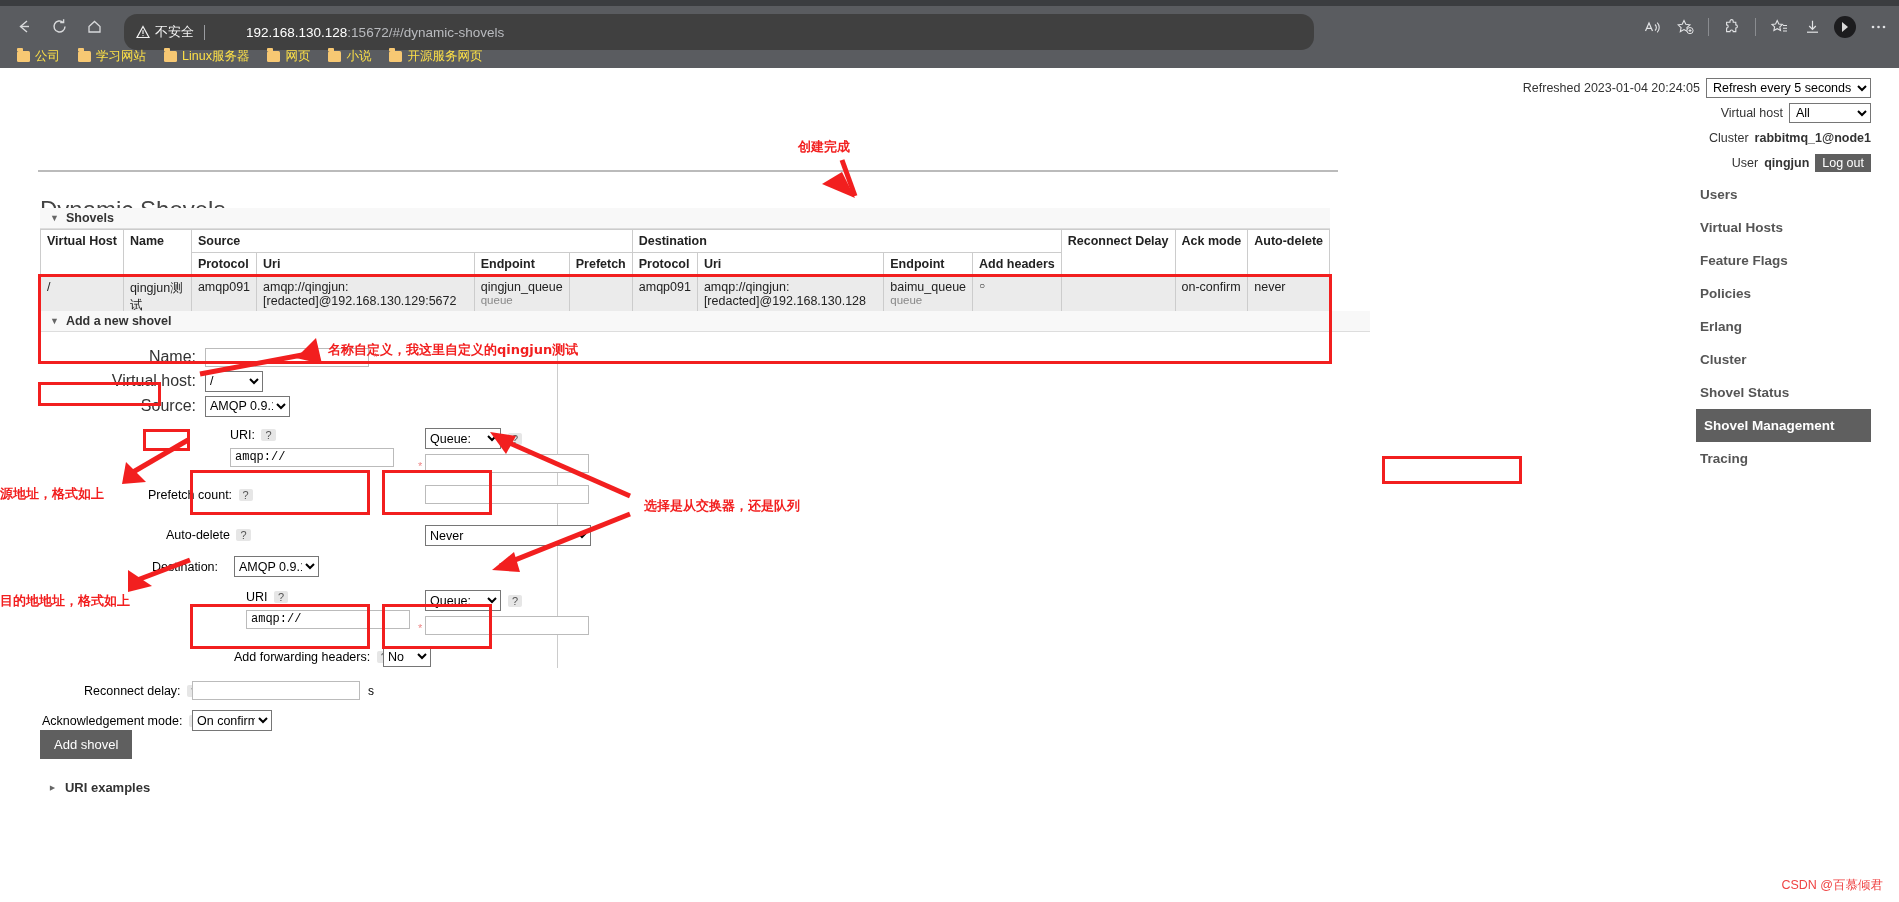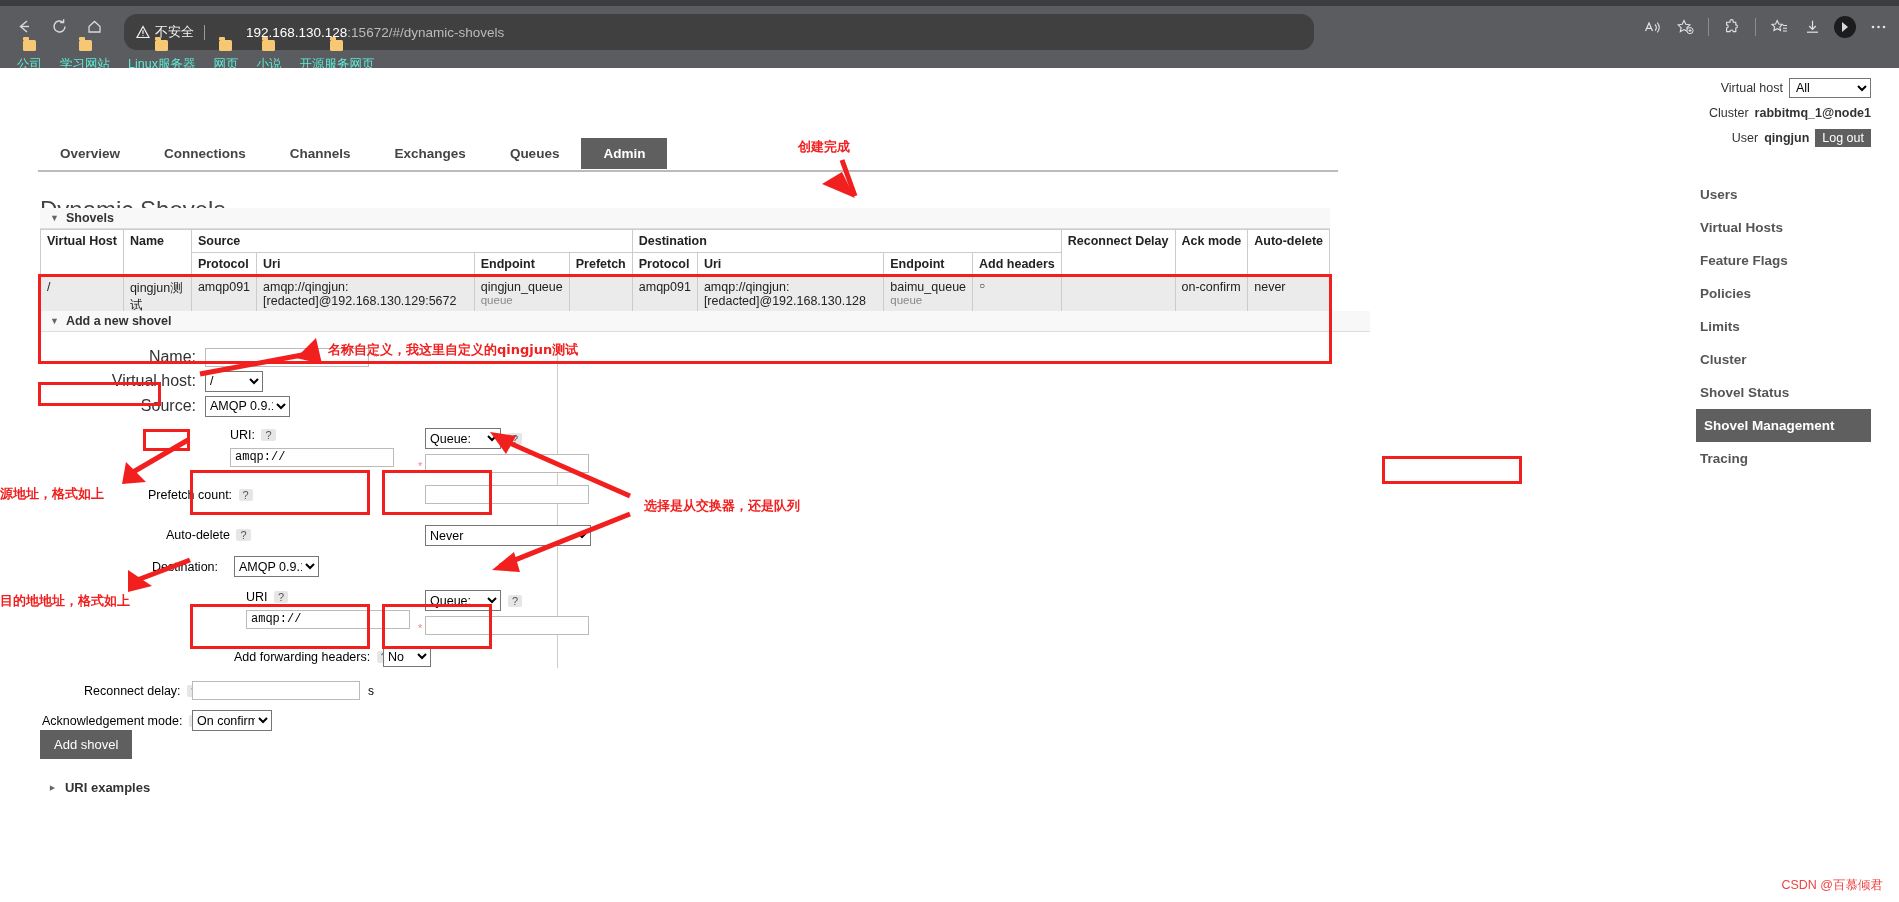--- a/index.html
+++ b/index.html
@@ -32,21 +32,21 @@
   .url-dim { color:#b9bbbf; }
   .tb-icons { position:absolute; right:6px; top:8px; height:26px; display:flex; align-items:center; gap:3px; }
   .tb-ic {
     width:30px; height:26px; display:flex; align-items:center; justify-content:center;
     color:#e2e3e5; font-size:14px;
   }
   .tb-divider { width:1px; height:18px; background:#8a8c90; margin:0 5px; }
   .avatar-c { width:22px; height:22px; border-radius:50%; background:#1c1c1e; display:flex; align-items:center; justify-content:center; }
 
   .bookmarks { position:absolute; left:0; top:44px; width:1899px; height:24px; display:flex; align-items:center; padding-left:10px; gap:4px; }
-  .bm { display:flex; align-items:center; gap:5px; padding:2px 7px; font-size:12.5px; color:#5eead4;flex-direction:column; }
+  .bm { display:flex; align-items:center; gap:5px; padding:2px 7px; font-size:12.5px; color:#fde047; }
   .folder-ic { width:13px; height:11px; background:#f7c873; border-radius:1.5px; position:relative; flex:none; }
   .folder-ic:before { content:""; position:absolute; left:0; top:-2.5px; width:6px; height:3px; background:#f7c873; border-radius:1px 1px 0 0; }
 
   
   .page { position:absolute; left:0; top:68px; width:1899px; height:834px; background:#fff; }
 
   .rmq-logo { position:absolute; left:48px; top:27px; display:flex; align-items:flex-end; }
   .logo-mark { width:28px; height:30px; position:relative; }
   .logo-text { font-size:33px; letter-spacing:-0.5px; line-height:30px; font-family:"DejaVu Sans", sans-serif; }
   .lt-rabbit { color:#f36f23; }
@@ -232,44 +232,42 @@
         <span>开源服务网页</span>
       </div>
   </div>
 </div>
 
 <div class="page">
 
 
   <div class="status-right">
     <div class="sr-line">
+      <span>Refreshed 2023-01-04 20:24:05</span>
+      <select class="mini">
+        <option>Refresh every 5 seconds</option>
+      </select>
+    </div>
+    <div class="sr-line">
       <span>Virtual host</span>
       <select class="mini" style="width:82px;">
         <option>All</option>
       </select>
     </div>
     <div class="sr-line">
       <span>Cluster</span>
       <b>rabbitmq_1@node1</b>
     </div>
     <div class="sr-line">
       <span>User</span>
       <b>qingjun</b>
       <button class="logout-btn">Log out</button>
     </div>
   </div>
 
-  <div class="tabs">
-    <div class="tab">Overview</div>
-    <div class="tab">Connections</div>
-    <div class="tab">Channels</div>
-    <div class="tab">Exchanges</div>
-    <div class="tab">Queues</div>
-    <div class="tab active">Admin</div>
-  </div>
   <div class="tabs-rule"></div>
 
   <h1 class="page-title">Dynamic Shovels</h1>
 
   <div class="shovels-box">
     <div class="section-head">
       <span class="caret">▼</span>
       <span>Shovels</span>
     </div>
     <table class="rmq">
@@ -444,21 +442,21 @@
         <span>URI examples</span>
       </div>
     </div>
   </div>
 
   <div class="right-menu">
     <div class="rm-item">Users</div>
     <div class="rm-item">Virtual Hosts</div>
     <div class="rm-item">Feature Flags</div>
     <div class="rm-item">Policies</div>
-    <div class="rm-item">Limits</div>
+    <div class="rm-item">Erlang</div>
     <div class="rm-item">Cluster</div>
     <div class="rm-item">Shovel Status</div>
     <div class="rm-item active">Shovel Management</div>
     <div class="rm-item">Tracing</div>
   </div>
 
   <div class="csdn">CSDN @百慕倾君</div>
 </div>
 
 <div class="anno-box" style="left:38px; top:274px; width:1294px; height:90px;"></div>

